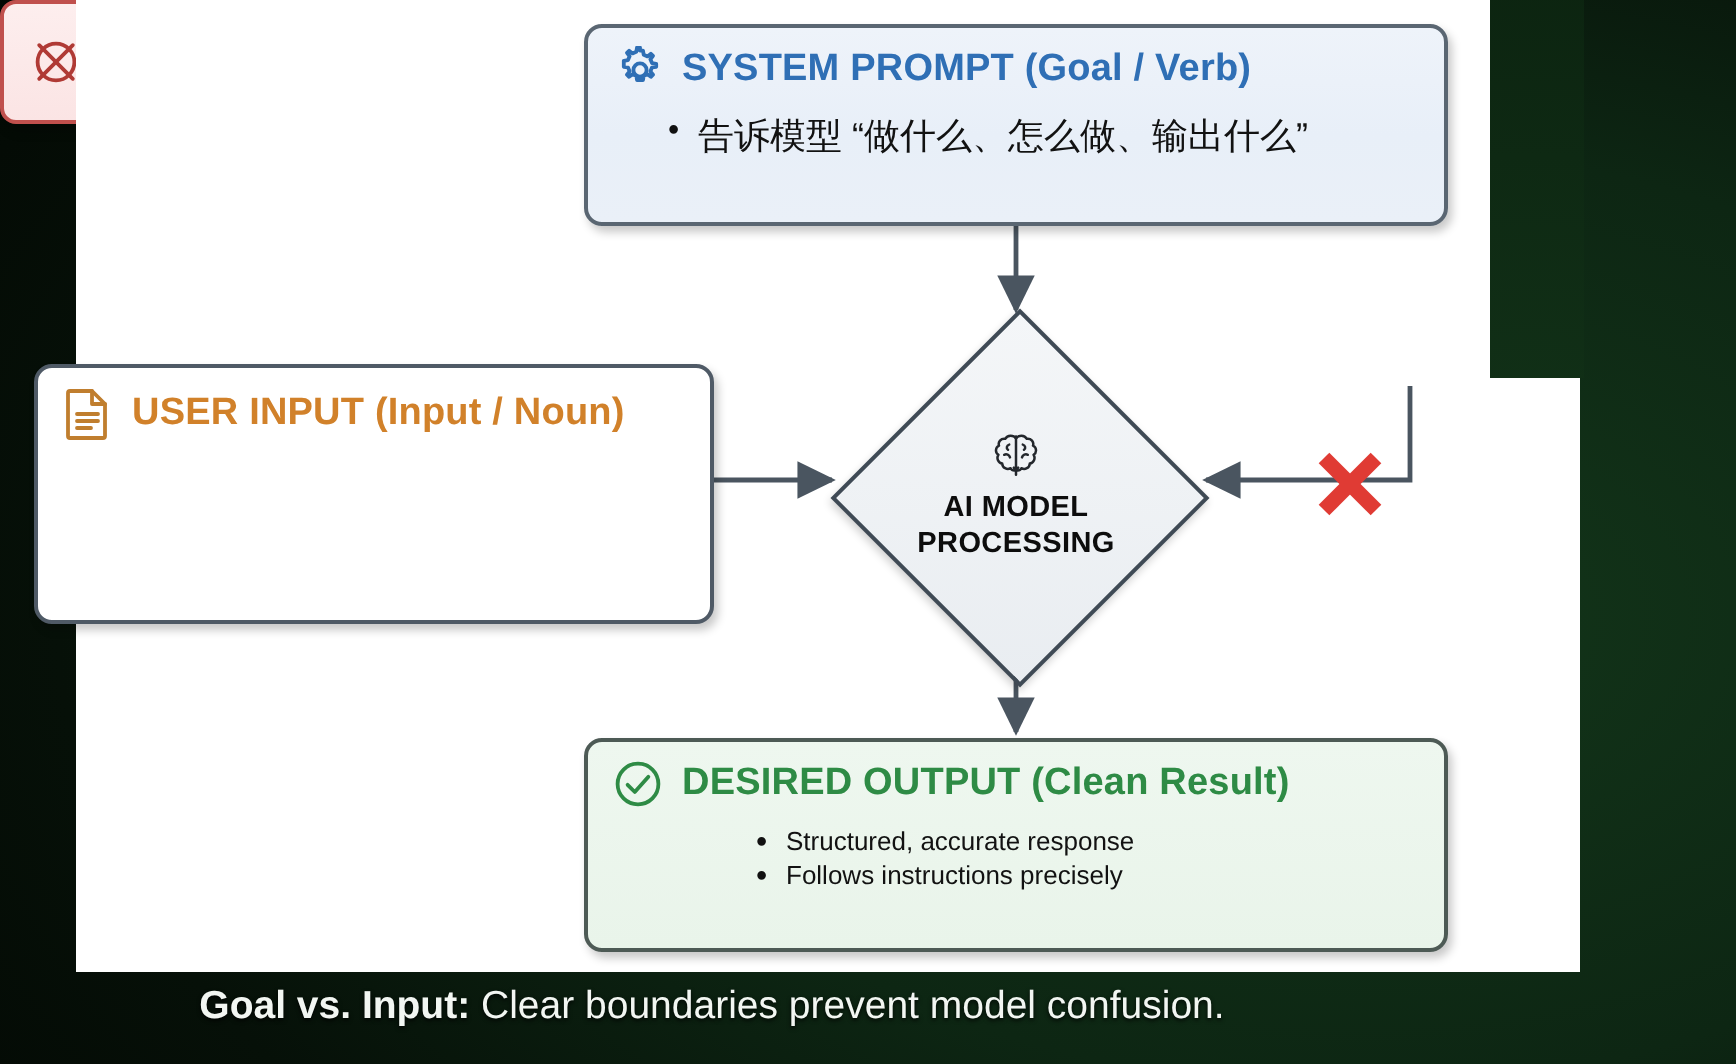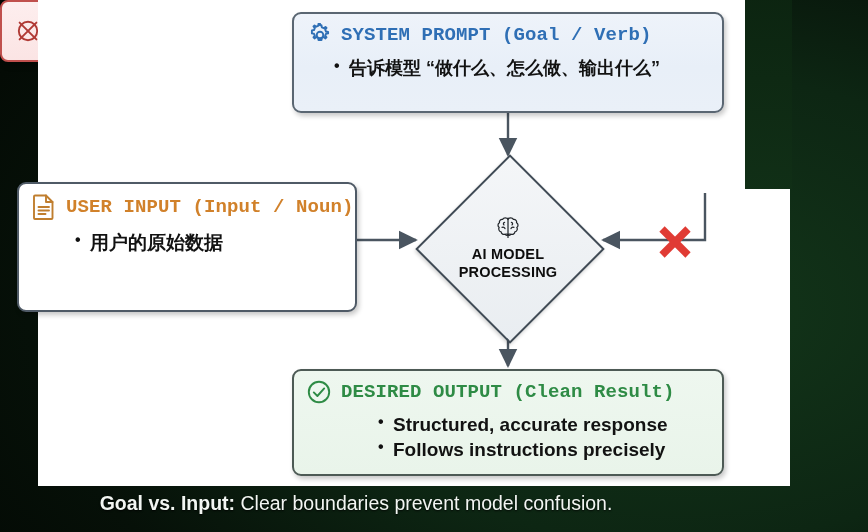--- a/index.html
+++ b/index.html
@@ -59,38 +59,36 @@
     border: 2px solid #4a5560;
     box-shadow: 2px 3px 5px rgba(0,0,0,0.22);
   }
   .node-title {
     display: flex;
     align-items: center;
     gap: 9px;
     font-weight: bold;
     letter-spacing: 0.1px;
     white-space: nowrap;
-    font-family: Liberation Mono, monospace;
   }
   .node-icon {
     flex: 0 0 auto;
     display: block;
     line-height: 0;
   }
   ul.bullets {
     list-style: none;
     margin: 0;
     padding: 0;
   }
   ul.bullets li {
     position: relative;
     padding-left: 17px;
     color: #121212;
     white-space: nowrap;
-    font-weight: bold;
   }
   ul.bullets li::before {
     content: "•";
     position: absolute;
     left: 2px;
     top: -1px;
     font-size: 16px;
     line-height: inherit;
     color: #111;
   }
@@ -169,21 +167,21 @@
     border-color: #4d5a55;
     padding: 8px 12px 10px 12px;
   }
   #node-output .node-title {
     color: #2e8b45;
     font-size: 19px;
   }
   #node-output ul.bullets {
     margin-top: 8px;
     padding-left: 70px;
-    font-size: 19px;
+    font-size: 13px;
     line-height: 1.3;
   }
 
   
   #node-diamond {
     position: absolute;
     left: 419px;
     top: 158px;
     width: 178px;
     height: 178px;
@@ -306,21 +304,20 @@
       <span class="node-icon">
         <svg width="26" height="28" viewBox="0 0 26 28" fill="none" stroke="#c07e2e" stroke-width="1.9" stroke-linecap="round" stroke-linejoin="round">
           <path d="M4 2.5 h11 l6.5 6.5 v16 a1 1 0 0 1 -1 1 h-16.5 a1 1 0 0 1 -1 -1 v-21.5 a1 1 0 0 1 1 -1 z"></path>
           <path d="M15 2.5 v6.5 h6.5"></path>
           <path d="M7.5 14 h10.5 M7.5 17.5 h10.5 M7.5 21 h7"></path>
         </svg>
       </span>
       <span>USER INPUT (Input / Noun)</span>
     </div>
     <ul class="bullets">
-      <li>用户的原始数据</li>
     </ul>
   </div>
 
   <div id="node-diamond">
     <div class="diamond-shape"></div>
     <div class="diamond-content">
       <span class="node-icon">
         <svg width="30" height="30" viewBox="0 0 30 30" fill="none" stroke="#23272c" stroke-width="1.25" stroke-linecap="round" stroke-linejoin="round">
           <path d="M15 5.2 v19.2"></path>
           <path d="M15 6.2 c-1.2-1.8 -4.3-1.9 -5.4 0.2 c-2.2-0.3 -3.7 1.6 -3.1 3.4 c-1.9 0.9 -2 3.5 -0.3 4.6 c-1.1 1.7 -0.1 4.1 1.9 4.4 c0.1 2.1 2.4 3.3 4.2 2.3 c0.8 1.6 3.1 1.6 3.8 -0.3"></path>

